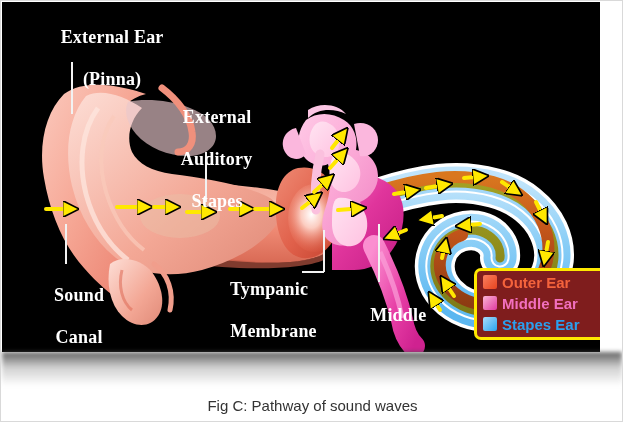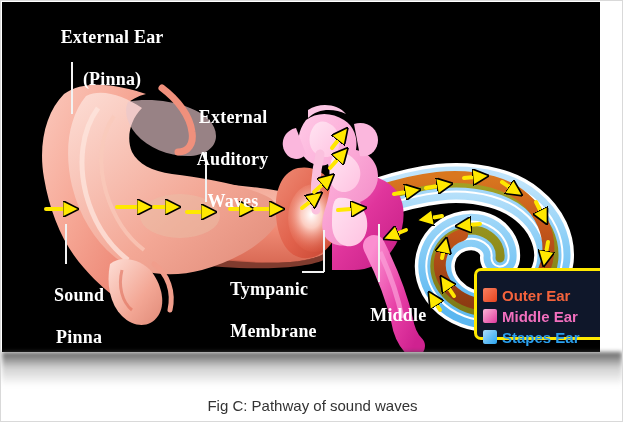--- a/index.html
+++ b/index.html
@@ -19,22 +19,22 @@
   #caption{position:absolute;left:0;top:396px;width:623px;text-align:center;
            font-family:"Liberation Sans",sans-serif;font-size:15px;color:#333;}
 
   
   .lbl{position:absolute;color:#fff;font-family:"Liberation Serif",serif;
        font-weight:bold;font-size:18px;line-height:21px;text-align:center;
        letter-spacing:.2px;white-space:pre;}
 
   
   #legend{position:absolute;left:472px;top:266px;width:140px;height:72px;
-          border:3px solid #ffe800;border-radius:7px;background:#0f172a;
-          box-sizing:border-box;padding:13px 6px;}
+          border:3px solid #ffe800;border-radius:7px;background:#7f1d1d;
+          box-sizing:border-box;padding:0 6px;}
   .leg-row{display:flex;align-items:center;height:20px;margin:1px 0;}
   .leg-sw{width:14px;height:14px;margin-right:5px;border-radius:2px;flex:0 0 auto;}
   .leg-tx{font-family:"Liberation Sans",sans-serif;font-weight:bold;
           font-size:15px;line-height:15px;}
   .leg-out .leg-sw{background:linear-gradient(135deg,#f98060,#e8441f);}
   .leg-out .leg-tx{color:#f4633c;}
   .leg-mid .leg-sw{background:linear-gradient(135deg,#fbb6d6,#e0399f);}
   .leg-mid .leg-tx{color:#f26fbe;}
   .leg-inn .leg-sw{background:linear-gradient(135deg,#aadcfa,#29a3ef);}
   .leg-inn .leg-tx{color:#2aa0ee;}
@@ -326,29 +326,29 @@
         <line x1="300" y1="270" x2="322" y2="270"></line>
         <line x1="377" y1="222" x2="377" y2="280"></line>
       </g>
     </svg>
 
     <div class="lbl" style="left:6px;top:4px;width:180px;">
       <span>External Ear</span><br>
       <span>(Pinna)</span>
     </div>
 
-    <div class="lbl" style="left:158px;top:84px;width:118px;">
+    <div class="lbl" style="left:142px;top:84px;width:118px;">
       <span>External</span><br>
       <span>Auditory</span><br>
-      <span>Waves</span>
+      <span>Stapes</span>
     </div>
 
     <div class="lbl" style="left:10px;top:262px;width:106px;">
       <span>Sound</span><br>
-      <span>Pinna</span>
+      <span>Canal</span>
     </div>
 
     <div class="lbl" style="left:200px;top:256px;width:140px;text-align:left;">
       <span>Tympanic</span><br>
       <span>Membrane</span><br>
       
     </div>
 
     <div class="lbl" style="left:340px;top:282px;width:76px;">
       <span>Middle</span>

